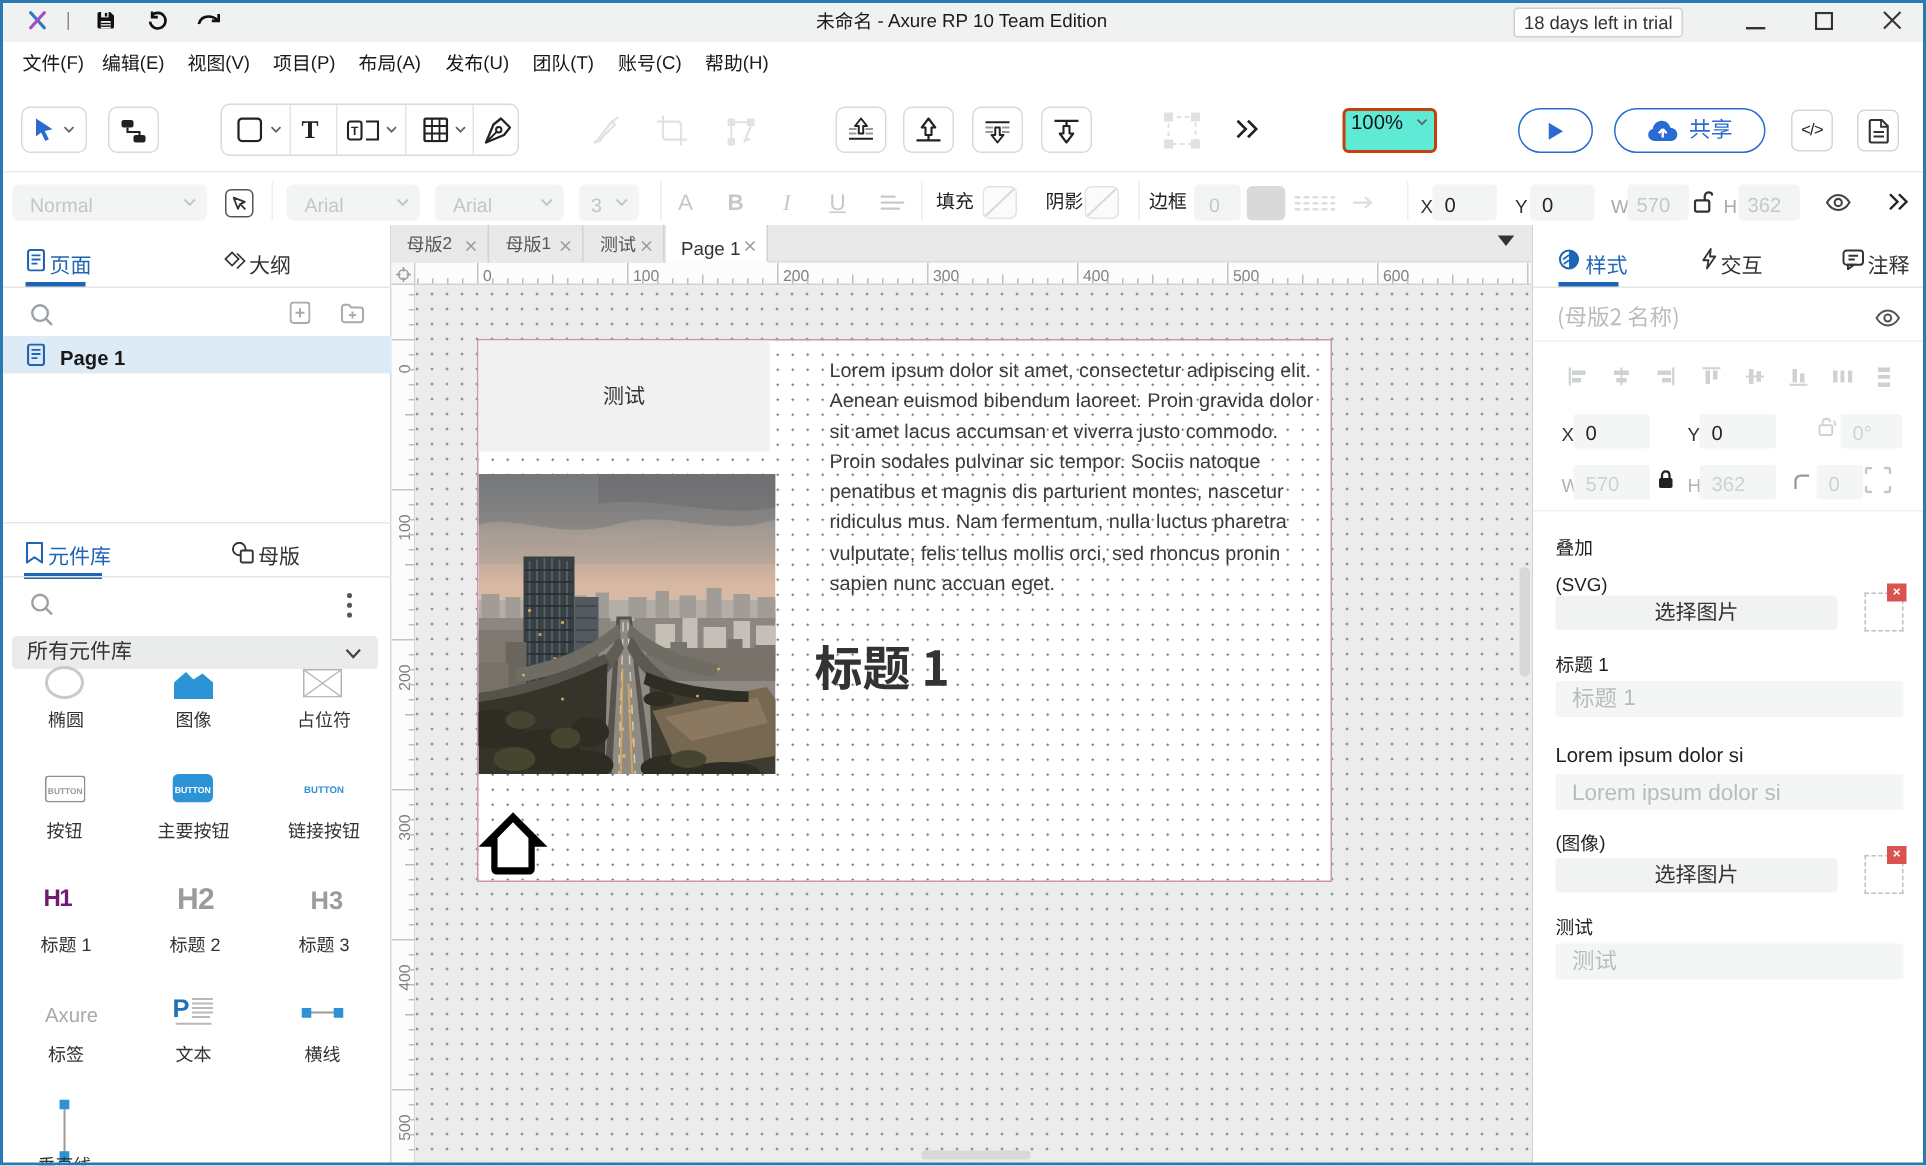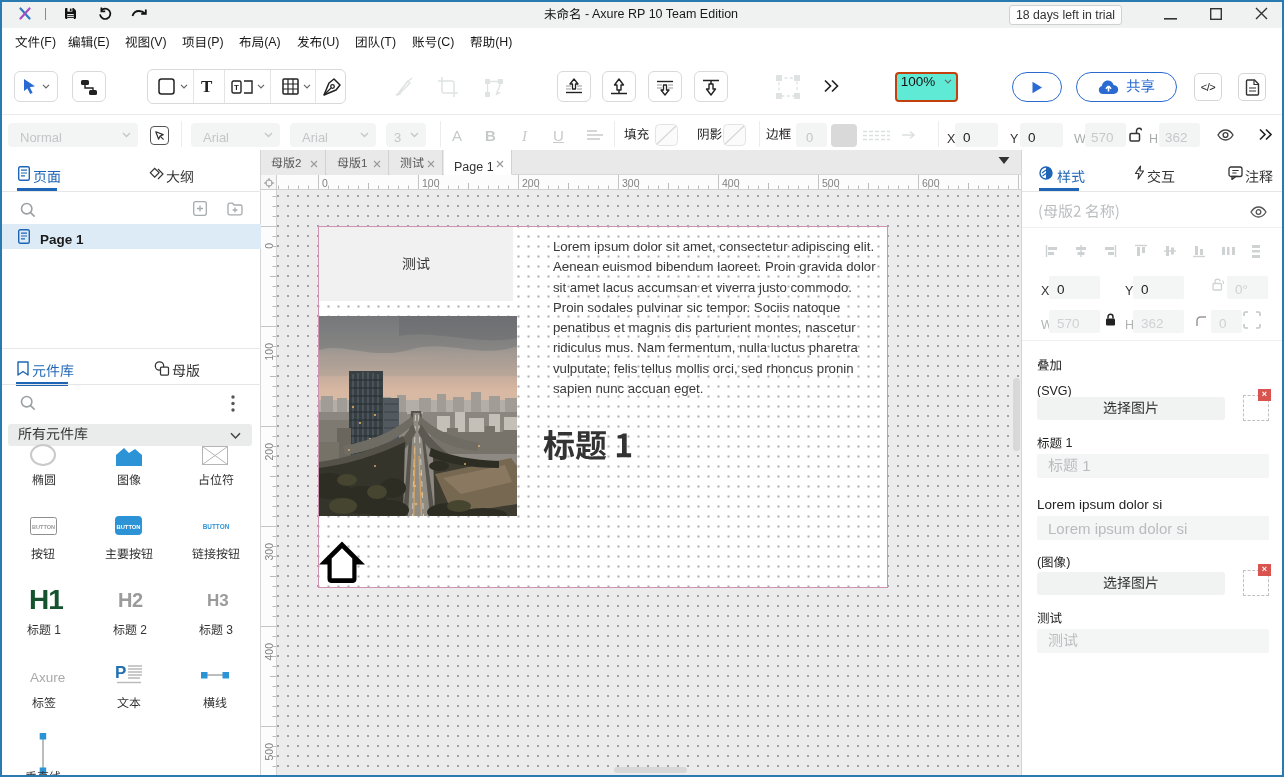--- a/index.html
+++ b/index.html
@@ -743,21 +743,21 @@
 <div style="position:absolute;left:192px;top:548px;">
     <svg class="cn " width="48.0" height="12.6">
       <g transform="scale(0.01200)" fill="#333">
         <use href="#q94fe" x="0" y="850"></use>
         <use href="#q63a5" x="1000" y="850"></use>
         <use href="#q6309" x="2000" y="850"></use>
         <use href="#q94ae" x="3000" y="850"></use>
       </g>
     </svg>
   </div>
-<div style="position:absolute;left:29px;top:588px;"><span style="font-size:28px;font-weight:bold;color:#14532d;line-height:24px;letter-spacing:-1px">H1</span></div>
+<div style="position:absolute;left:29px;top:588px;"><span style="font-size:16px;font-weight:bold;color:#701a75;line-height:24px;letter-spacing:-1px">H1</span></div>
 <div style="position:absolute;left:118px;top:590px;"><span style="font-size:20px;font-weight:bold;color:#9b9b9b;line-height:20px;letter-spacing:-0.5px">H2</span></div>
 <div style="position:absolute;left:207px;top:592px;"><span style="font-size:17px;font-weight:bold;color:#9b9b9b;line-height:17px">H3</span></div>
 <div style="position:absolute;left:27px;top:624px;">
     <div style="display:flex">
       <svg class="cn " width="24.0" height="12.6">
         <g transform="scale(0.01200)" fill="#333">
           <use href="#q6807" x="0" y="850"></use>
           <use href="#q9898" x="1000" y="850"></use>
         </g>
       </svg>

